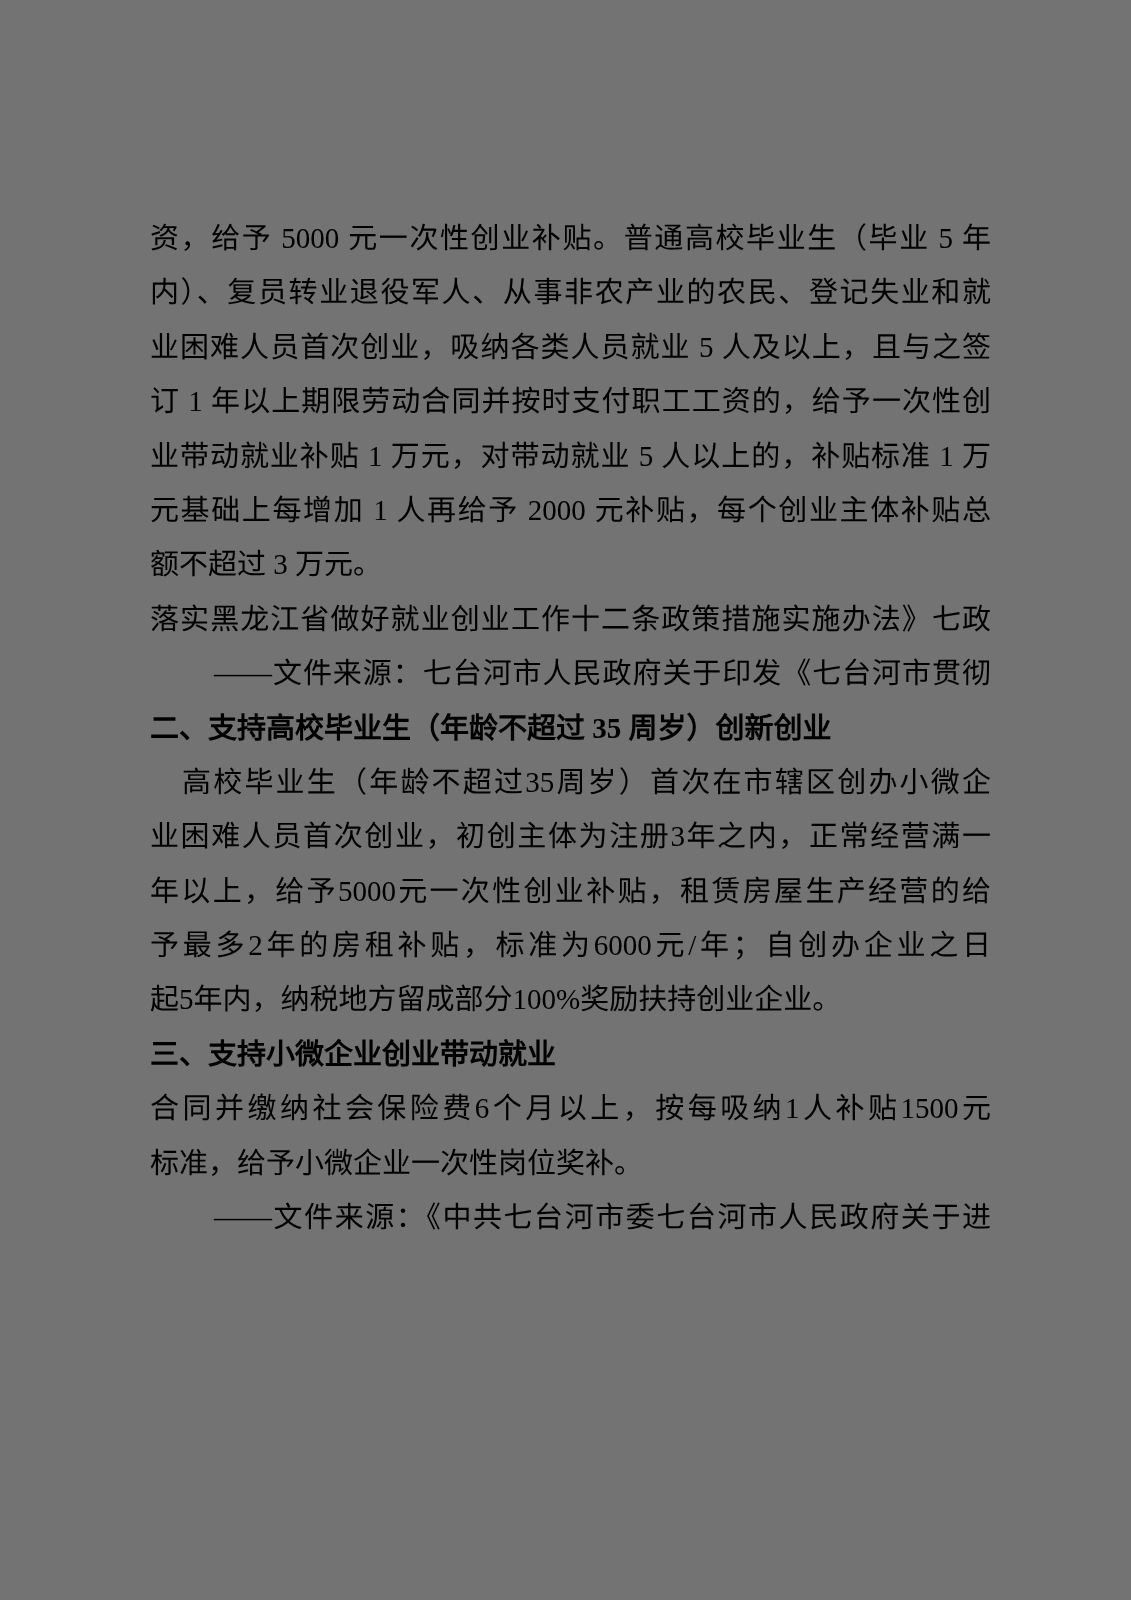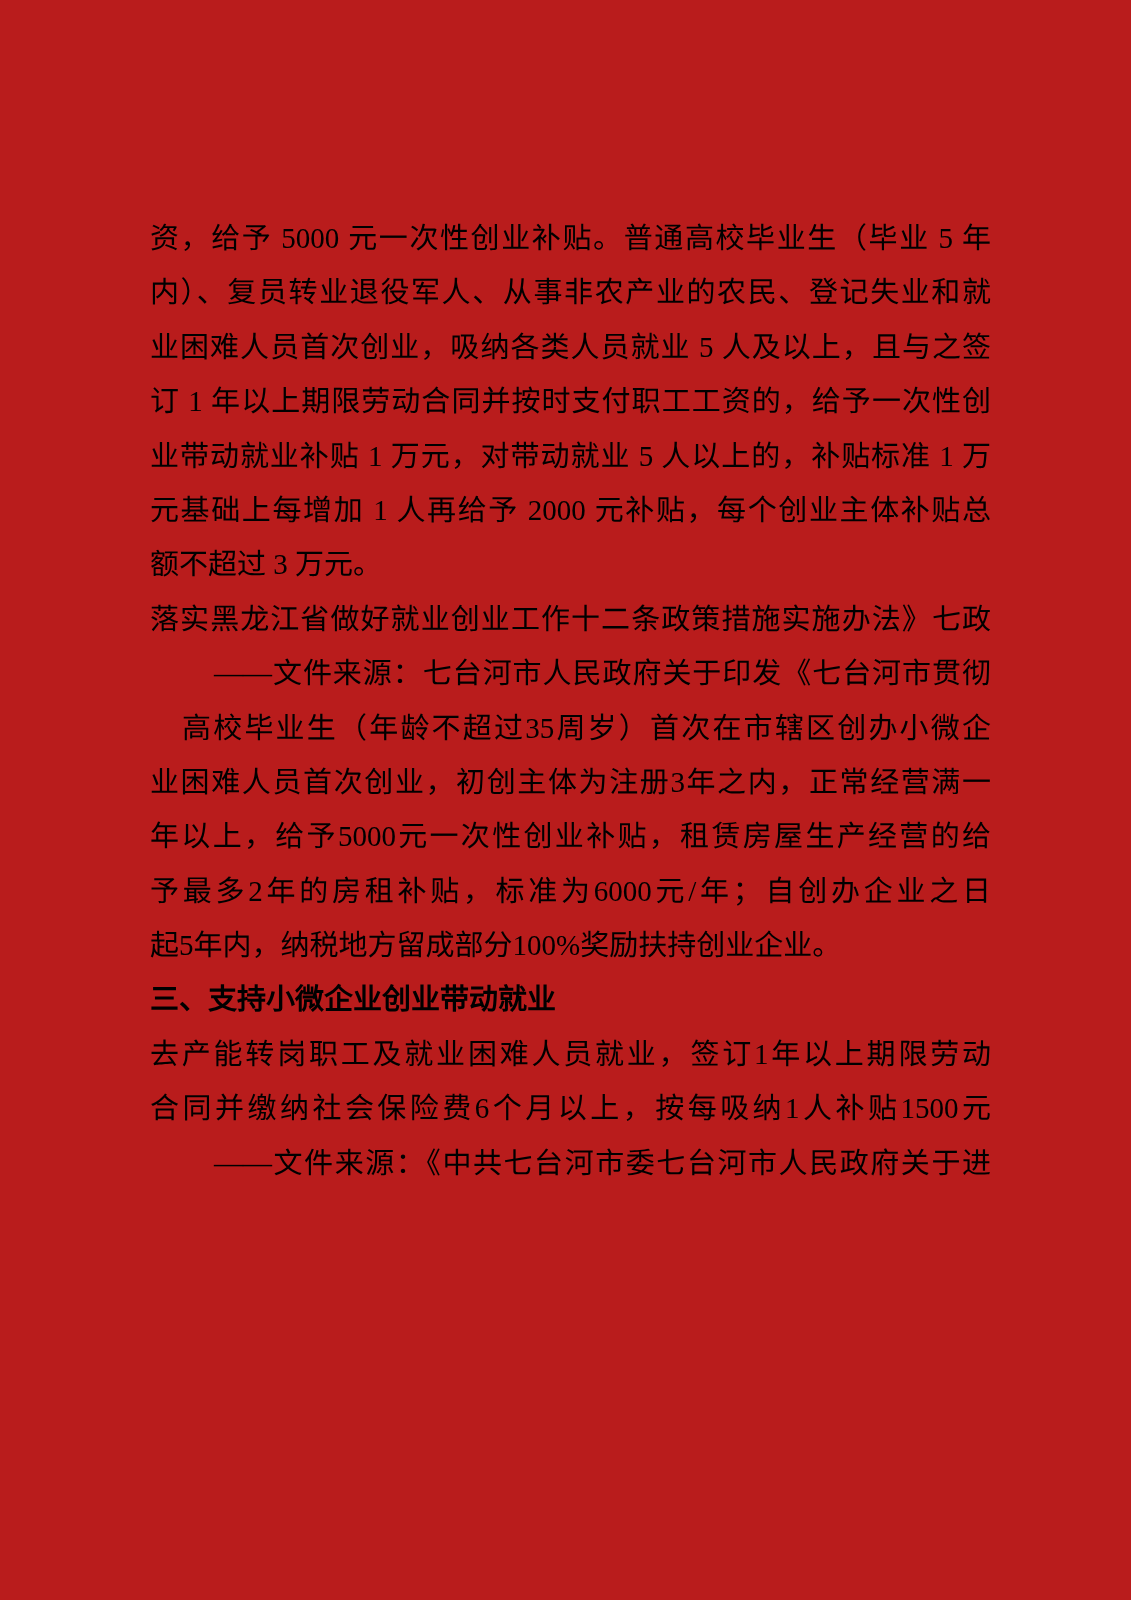--- a/index.html
+++ b/index.html
@@ -5,21 +5,21 @@
   html, body {
     margin: 0;
     padding: 0;
     background: #e8e8e8;
   }
   .page {
     position: relative;
     width: 1131px;
     height: 1600px;
     margin: 0 auto;
-    background: #b91c1c;
+    background: #737373;
     overflow: hidden;
     font-family: "Liberation Serif", "DejaVu Serif", serif;
     color: #000000;
   }
   .text-block {
     position: absolute;
     left: 150px;
     top: 211px;
     width: 841px;
   }
@@ -63,36 +63,39 @@
       <div class="line">业带动就业补贴 1 万元，对带动就业 5 人以上的，补贴标准 1 万</div>
       <div class="line">元基础上每增加 1 人再给予 2000 元补贴，每个创业主体补贴总</div>
       <div class="line short">额不超过 3 万元。</div>
     </div>
 
     <div class="block">
       <div class="line">落实黑龙江省做好就业创业工作十二条政策措施实施办法》七政</div>
       <div class="line ind-2">——文件来源：七台河市人民政府关于印发《七台河市贯彻</div>
     </div>
 
+    <div class="block heading">
+      <div class="line short">二、支持高校毕业生（年龄不超过 35 周岁）创新创业</div>
+    </div>
 
     <div class="block">
       <div class="line ind-1">高校毕业生（年龄不超过35周岁）首次在市辖区创办小微企</div>
       <div class="line">业困难人员首次创业，初创主体为注册3年之内，正常经营满一</div>
       <div class="line">年以上，给予5000元一次性创业补贴，租赁房屋生产经营的给</div>
       <div class="line">予最多2年的房租补贴，标准为6000元/年；自创办企业之日</div>
       <div class="line short">起5年内，纳税地方留成部分100%奖励扶持创业企业。</div>
     </div>
 
     <div class="block heading">
       <div class="line short">三、支持小微企业创业带动就业</div>
     </div>
 
     <div class="block">
-      <div class="line">去产能转岗职工及就业困难人员就业，签订1年以上期限劳动</div>
       <div class="line">合同并缴纳社会保险费6个月以上，按每吸纳1人补贴1500元</div>
+      <div class="line short">标准，给予小微企业一次性岗位奖补。</div>
     </div>
 
     <div class="block">
       <div class="line ind-2">——文件来源：《中共七台河市委七台河市人民政府关于进</div>
     </div>
 
   </div>
 </div>
 
 </body></html>

